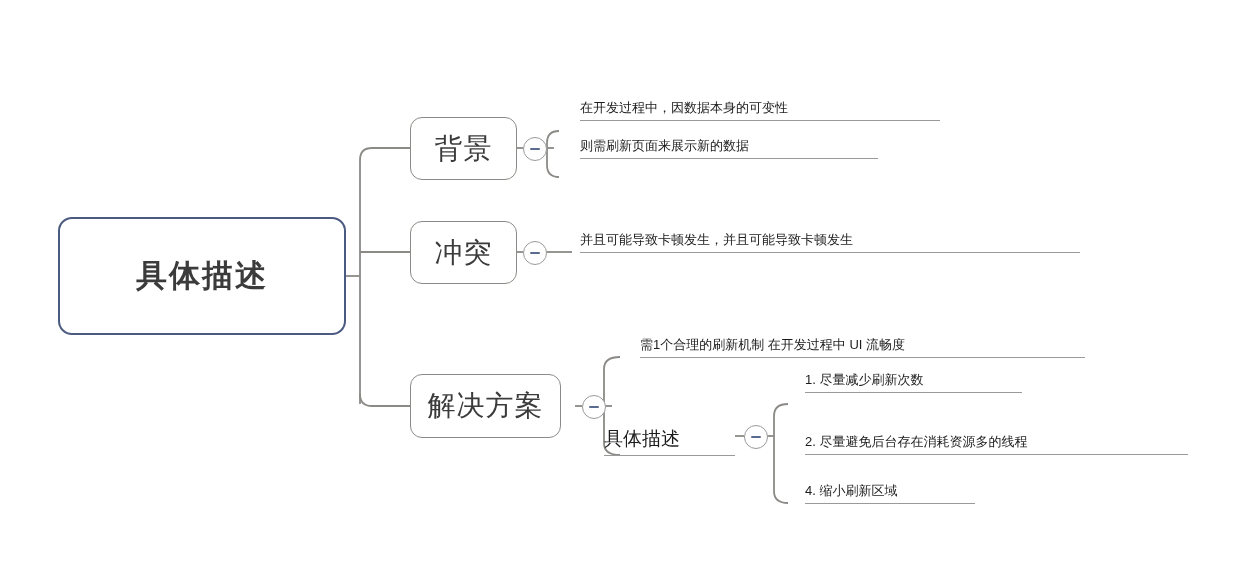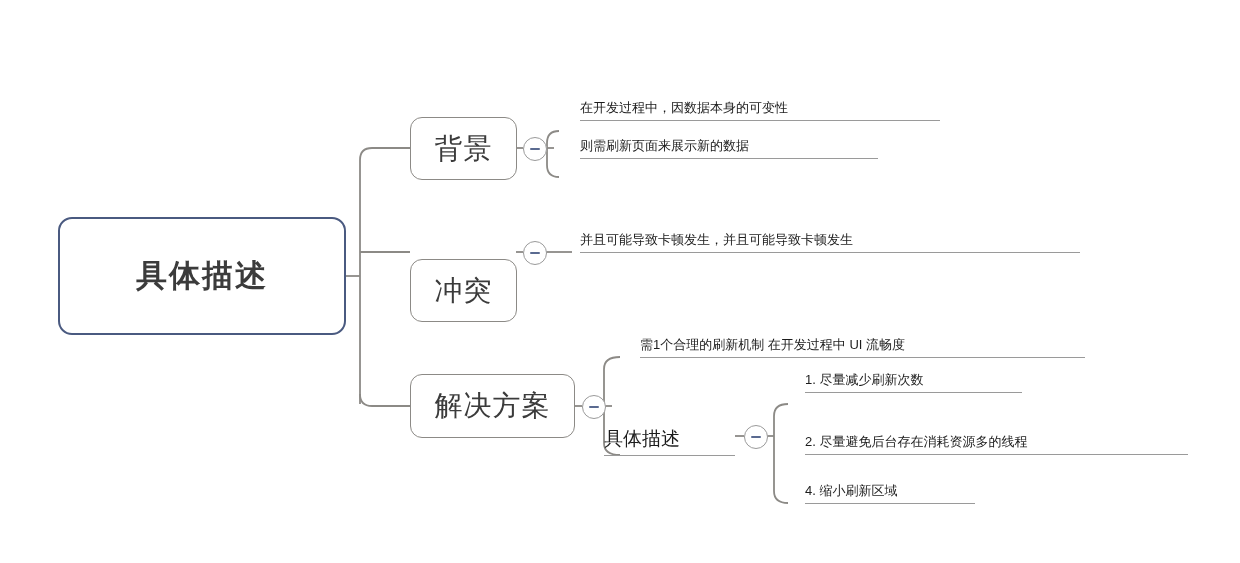--- a/index.html
+++ b/index.html
@@ -142,32 +142,32 @@
     <span class="minus"></span>
   </div>
 
   <div class="leaf" style="left:580px; top:86px; width:360px; height:35px;">
     <span>在开发过程中，因数据本身的可变性</span>
   </div>
   <div class="leaf" style="left:580px; top:124px; width:298px; height:35px;">
     <span>则需刷新页面来展示新的数据</span>
   </div>
 
-  <div class="node branch-node" style="left:410px; top:221px; width:107px; height:63px;margin-top:38px;">
+  <div class="node branch-node" style="left:410px; top:221px; width:107px; height:63px;">
     <span>冲突</span>
   </div>
   <div class="collapse" style="left:523px; top:241px;">
     <span class="minus"></span>
   </div>
 
   <div class="leaf" style="left:580px; top:218px; width:500px; height:35px;">
     <span>并且可能导致卡顿发生，并且可能导致卡顿发生</span>
   </div>
 
-  <div class="node branch-node" style="left:410px; top:374px; width:165px; height:64px;">
+  <div class="node branch-node" style="left:410px; top:374px; width:151px; height:64px;">
     <span>解决方案</span>
   </div>
   <div class="collapse" style="left:582px; top:395px;">
     <span class="minus"></span>
   </div>
 
   <div class="leaf" style="left:640px; top:323px; width:445px; height:35px;">
     <span>需1个合理的刷新机制 在开发过程中 UI 流畅度</span>
   </div>
 

